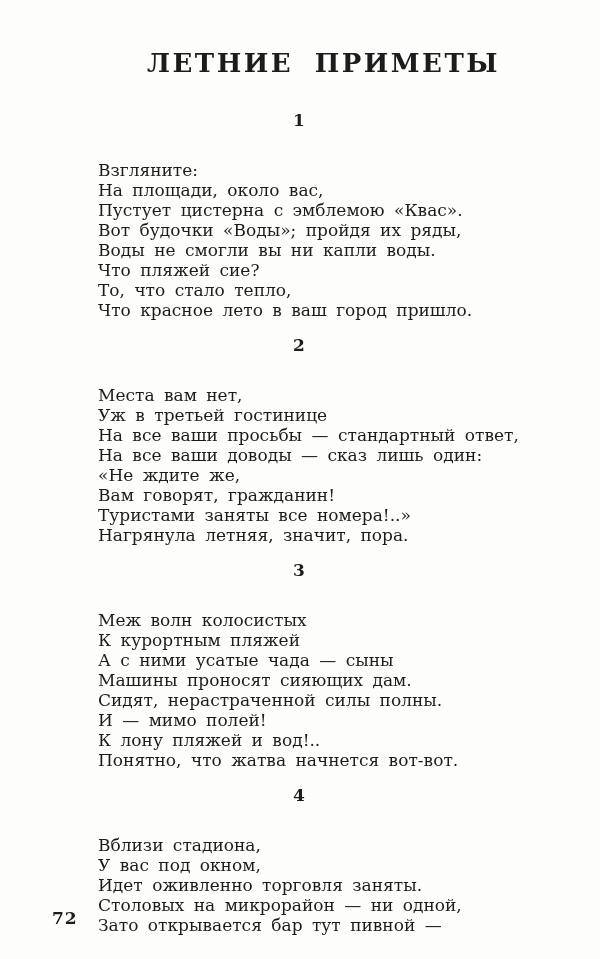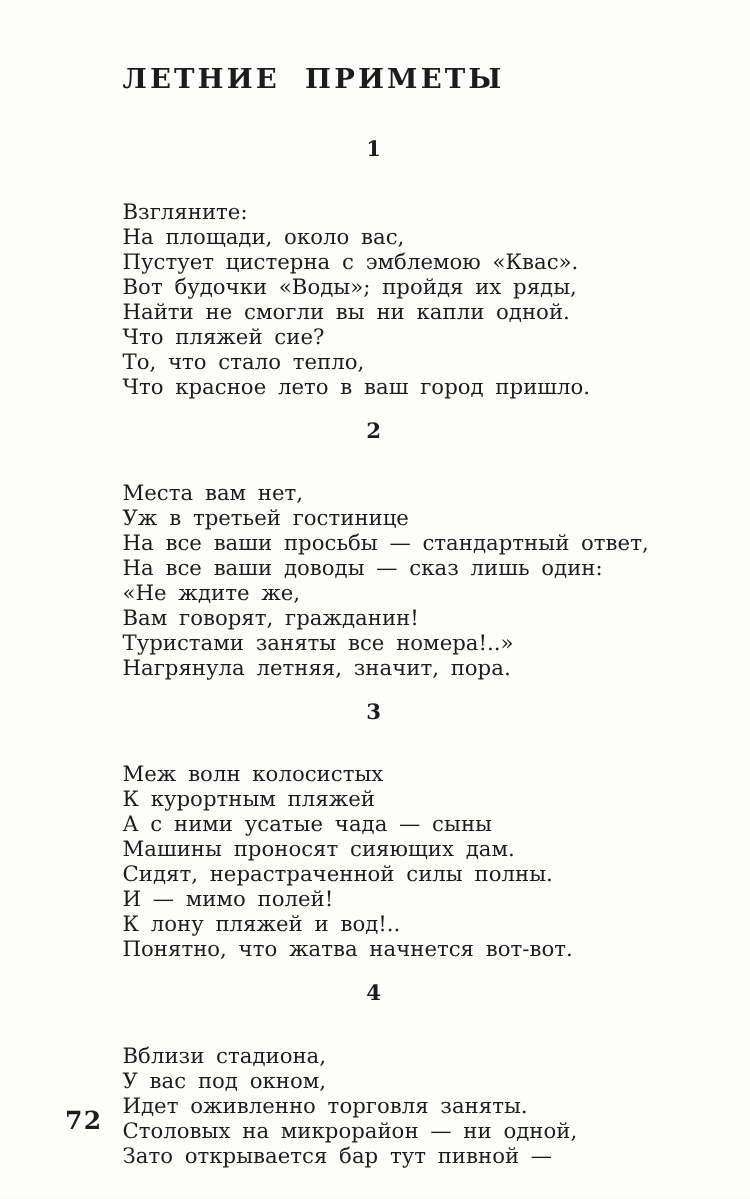--- a/index.html
+++ b/index.html
@@ -19,22 +19,22 @@
     -webkit-font-smoothing: antialiased;
   }
   .content {
     position: absolute;
     left: 98px;
     top: 0;
     width: 402px;
   }
   .title {
     margin: 50px 0 0 0;
-    text-align: left;
-    font-size: 22px;
+    text-align: right;
+    font-size: 26px;
     font-weight: bold;
     letter-spacing: 2.5px;
     word-spacing: 10px;
     line-height: 26px;
     white-space: nowrap;
   }
   .stanza-number {
     text-align: center;
     font-weight: bold;
     font-size: 17px;
@@ -49,40 +49,40 @@
   }
   .poem-line {
     font-size: 17px;
     line-height: 20px;
     word-spacing: 4px;
     white-space: nowrap;
   }
   .page-number {
     position: absolute;
     left: 52px;
-    top: 884px;
+    top: 908px;
     font-weight: bold;
-    font-size: 20px;
+    font-size: 17px;
     letter-spacing: 1px;
   }
 </style>
 </head>
 <body>
 
 <div class="page">
   <div class="content">
     <h1 class="title">ЛЕТНИЕ ПРИМЕТЫ</h1>
     <div class="poem-body">
         <div class="stanza-number">1</div>
         <div class="stanza">
           <div class="poem-line">Взгляните:</div>
           <div class="poem-line">На площади, около вас,</div>
           <div class="poem-line">Пустует цистерна с эмблемою «Квас».</div>
           <div class="poem-line">Вот будочки «Воды»; пройдя их ряды,</div>
-          <div class="poem-line">Найти не смогли вы ни капли одной.</div>
+          <div class="poem-line">Воды не смогли вы ни капли воды.</div>
           <div class="poem-line">Что пляжей сие?</div>
           <div class="poem-line">То, что стало тепло,</div>
           <div class="poem-line">Что красное лето в ваш город пришло.</div>
         </div>
         <div class="stanza-number">2</div>
         <div class="stanza">
           <div class="poem-line">Места вам нет,</div>
           <div class="poem-line">Уж в третьей гостинице</div>
           <div class="poem-line">На все ваши просьбы — стандартный ответ,</div>
           <div class="poem-line">На все ваши доводы — сказ лишь один:</div>

